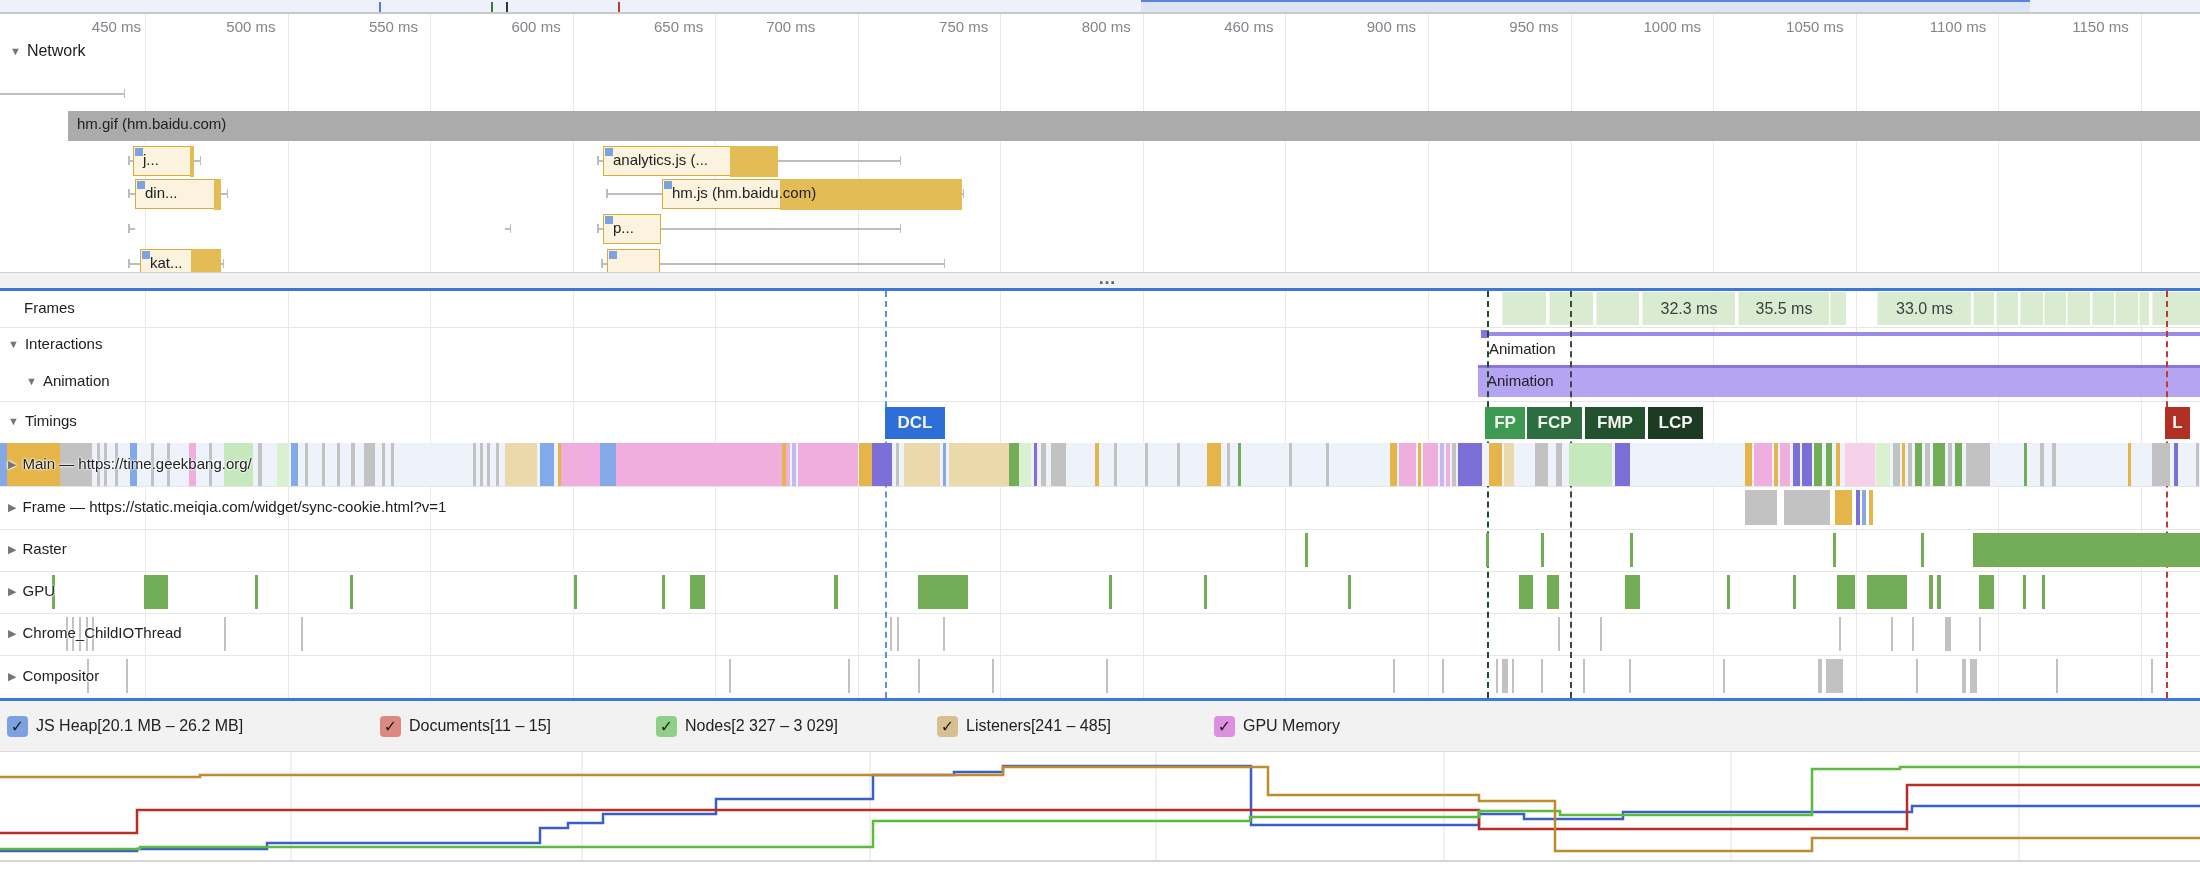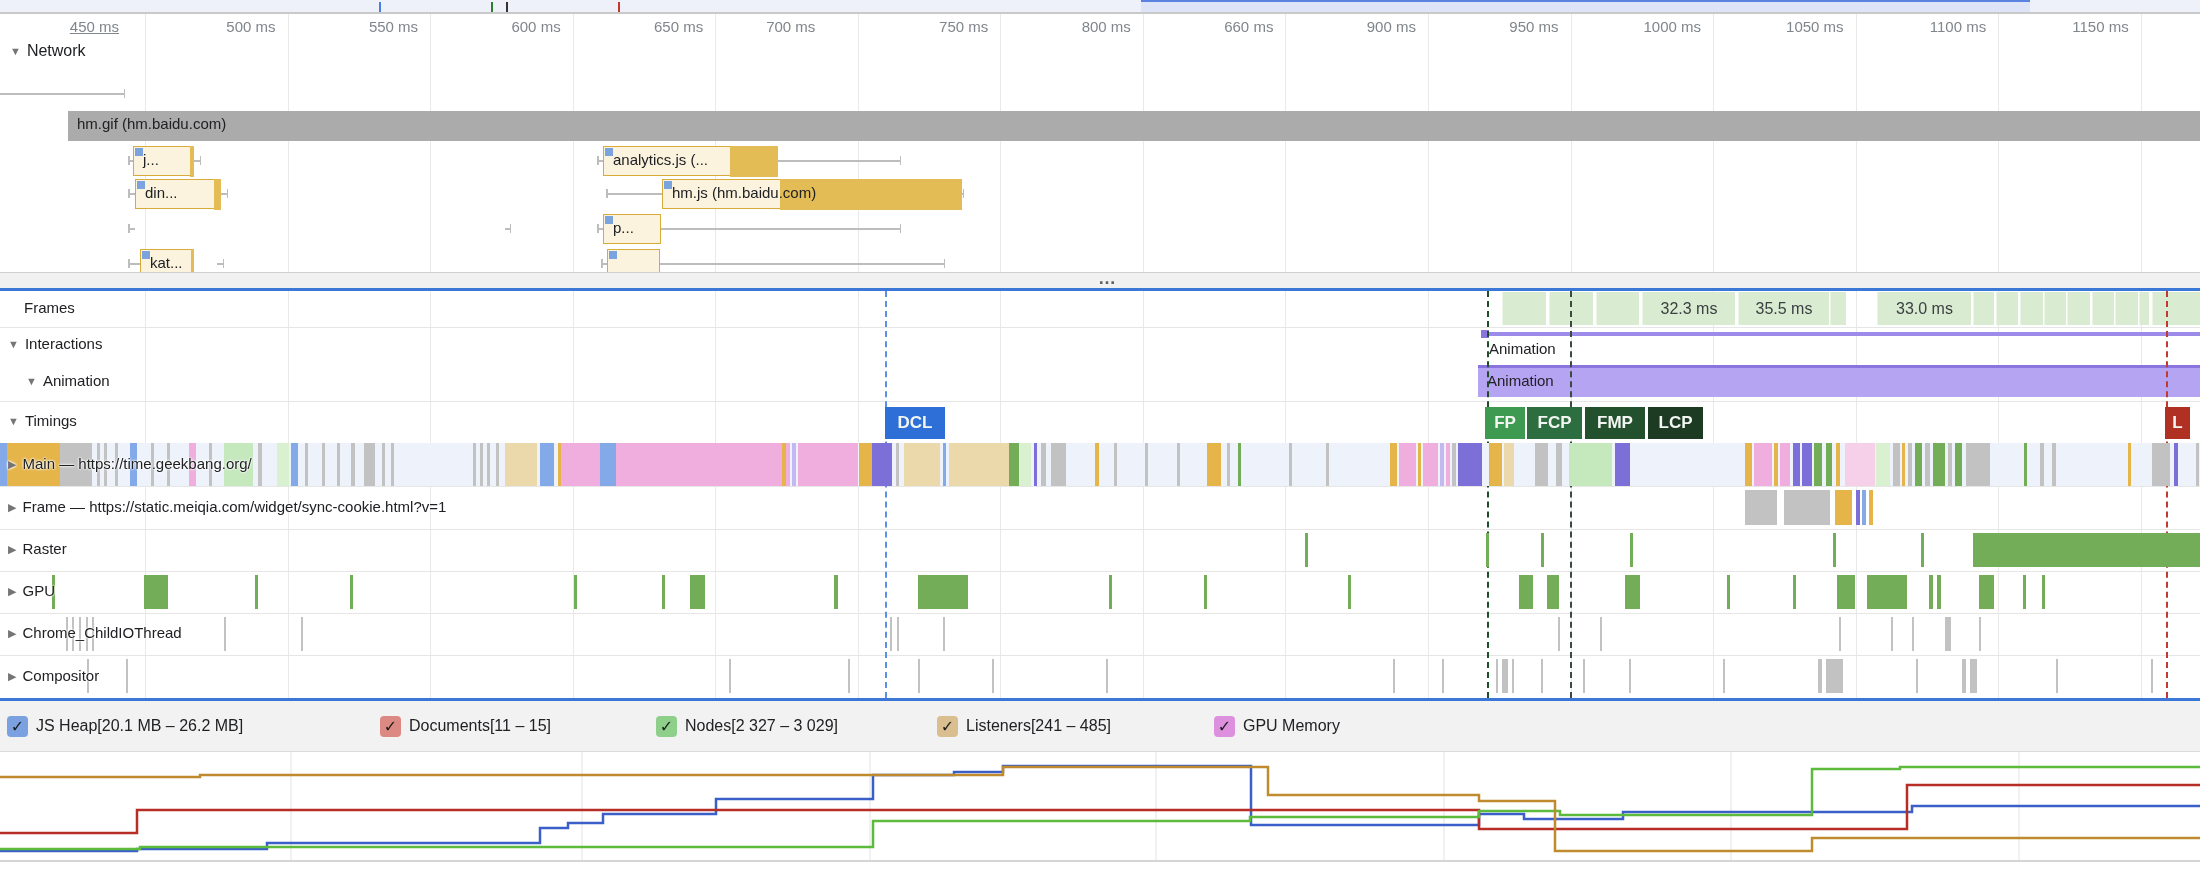--- a/index.html
+++ b/index.html
@@ -35,21 +35,21 @@
 
 <div class="abs" style="left: 0px; top: 0px; width: 2200px; height: 12px; background: rgb(238, 241, 250);"></div>
     <div class="abs" style="left: 1141px; top: 0px; width: 889px; height: 12px; background: rgb(221, 228, 247); border-top: 2px solid rgb(90, 130, 224); box-sizing: border-box;"></div>
     <div class="abs" style="left: 379px; top: 2px; width: 2px; height: 10px; background: rgb(74, 125, 226);"></div>
     <div class="abs" style="left: 491px; top: 2px; width: 2px; height: 10px; background: rgb(46, 125, 50);"></div>
     <div class="abs" style="left: 506px; top: 2px; width: 2px; height: 10px; background: rgb(51, 51, 51);"></div>
     <div class="abs" style="left: 618px; top: 2px; width: 2px; height: 10px; background: rgb(192, 57, 43);"></div>
     <div class="abs" style="left: 0px; top: 12px; width: 2200px; height: 2px; background: rgb(201, 201, 201);"></div>
     <div class="gridline abs" style="left: 145px; top: 14px; height: 258px;"></div>
     <div class="gridline abs" style="left: 145px; top: 291px; height: 407px;"></div>
-    <div class="ruler-label abs" style="left: 9px; top: 18px; text-decoration: underline;">450 ms</div>
+    <div class="ruler-label abs" style="left: 31px; top: 18px;">450 ms</div>
     <div class="gridline abs" style="left: 287.55px; top: 14px; height: 258px;"></div>
     <div class="gridline abs" style="left: 287.55px; top: 291px; height: 407px;"></div>
     <div class="ruler-label abs" style="left: 165.55px; top: 18px;">500 ms</div>
     <div class="gridline abs" style="left: 430.1px; top: 14px; height: 258px;"></div>
     <div class="gridline abs" style="left: 430.1px; top: 291px; height: 407px;"></div>
     <div class="ruler-label abs" style="left: 308.1px; top: 18px;">550 ms</div>
     <div class="gridline abs" style="left: 572.65px; top: 14px; height: 258px;"></div>
     <div class="gridline abs" style="left: 572.65px; top: 291px; height: 407px;"></div>
     <div class="ruler-label abs" style="left: 450.65px; top: 18px;">600 ms</div>
     <div class="gridline abs" style="left: 715.2px; top: 14px; height: 258px;"></div>
@@ -59,21 +59,21 @@
     <div class="gridline abs" style="left: 857.75px; top: 291px; height: 407px;"></div>
     <div class="ruler-label abs" style="left: 735.75px; top: 18px; text-align: center;">700 ms</div>
     <div class="gridline abs" style="left: 1000.3px; top: 14px; height: 258px;"></div>
     <div class="gridline abs" style="left: 1000.3px; top: 291px; height: 407px;"></div>
     <div class="ruler-label abs" style="left: 878.3px; top: 18px;">750 ms</div>
     <div class="gridline abs" style="left: 1142.85px; top: 14px; height: 258px;"></div>
     <div class="gridline abs" style="left: 1142.85px; top: 291px; height: 407px;"></div>
     <div class="ruler-label abs" style="left: 1020.85px; top: 18px;">800 ms</div>
     <div class="gridline abs" style="left: 1285.4px; top: 14px; height: 258px;"></div>
     <div class="gridline abs" style="left: 1285.4px; top: 291px; height: 407px;"></div>
-    <div class="ruler-label abs" style="left: 1163.4px; top: 18px;">660 ms</div>
+    <div class="ruler-label abs" style="left: 1163.4px; top: 18px;">460 ms</div>
     <div class="gridline abs" style="left: 1427.95px; top: 14px; height: 258px;"></div>
     <div class="gridline abs" style="left: 1427.95px; top: 291px; height: 407px;"></div>
     <div class="ruler-label abs" style="left: 1305.95px; top: 18px;">900 ms</div>
     <div class="gridline abs" style="left: 1570.5px; top: 14px; height: 258px;"></div>
     <div class="gridline abs" style="left: 1570.5px; top: 291px; height: 407px;"></div>
     <div class="ruler-label abs" style="left: 1448.5px; top: 18px;">950 ms</div>
     <div class="gridline abs" style="left: 1713.05px; top: 14px; height: 258px;"></div>
     <div class="gridline abs" style="left: 1713.05px; top: 291px; height: 407px;"></div>
     <div class="ruler-label abs" style="left: 1591.05px; top: 18px;">1000 ms</div>
     <div class="gridline abs" style="left: 1855.6px; top: 14px; height: 258px;"></div>
@@ -121,21 +121,21 @@
     </div>
     <div class="whisk abs" style="left: 505px; top: 228px; width: 6px;">
       <div class="cap" style="right:0"></div>
     </div>
     <div class="whisk abs" style="left: 128px; top: 263px; width: 12px;">
       <div class="cap" style="left:0"></div>
     </div>
     <div class="whisk abs" style="left: 217px; top: 263px; width: 7px;">
       <div class="cap" style="right:0"></div>
     </div>
-    <div class="netbar abs" style="left: 140px; top: 249px; width: 53px; height: 30px;">
+    <div class="netbar abs" style="left: 140px; top: 249px; width: 80px; height: 30px;">
       <div class="chip"></div>
       <div class="solid" style="left:50px;right:-1.5px"></div>
       <div class="nlabel">kat...</div>
     </div>
     <div class="whisk abs" style="left: 597px; top: 160px; width: 6px;">
       <div class="cap" style="left:0"></div>
     </div>
     <div class="whisk abs" style="left: 777px; top: 160px; width: 124px;">
       <div class="cap" style="right:0"></div>
     </div>

